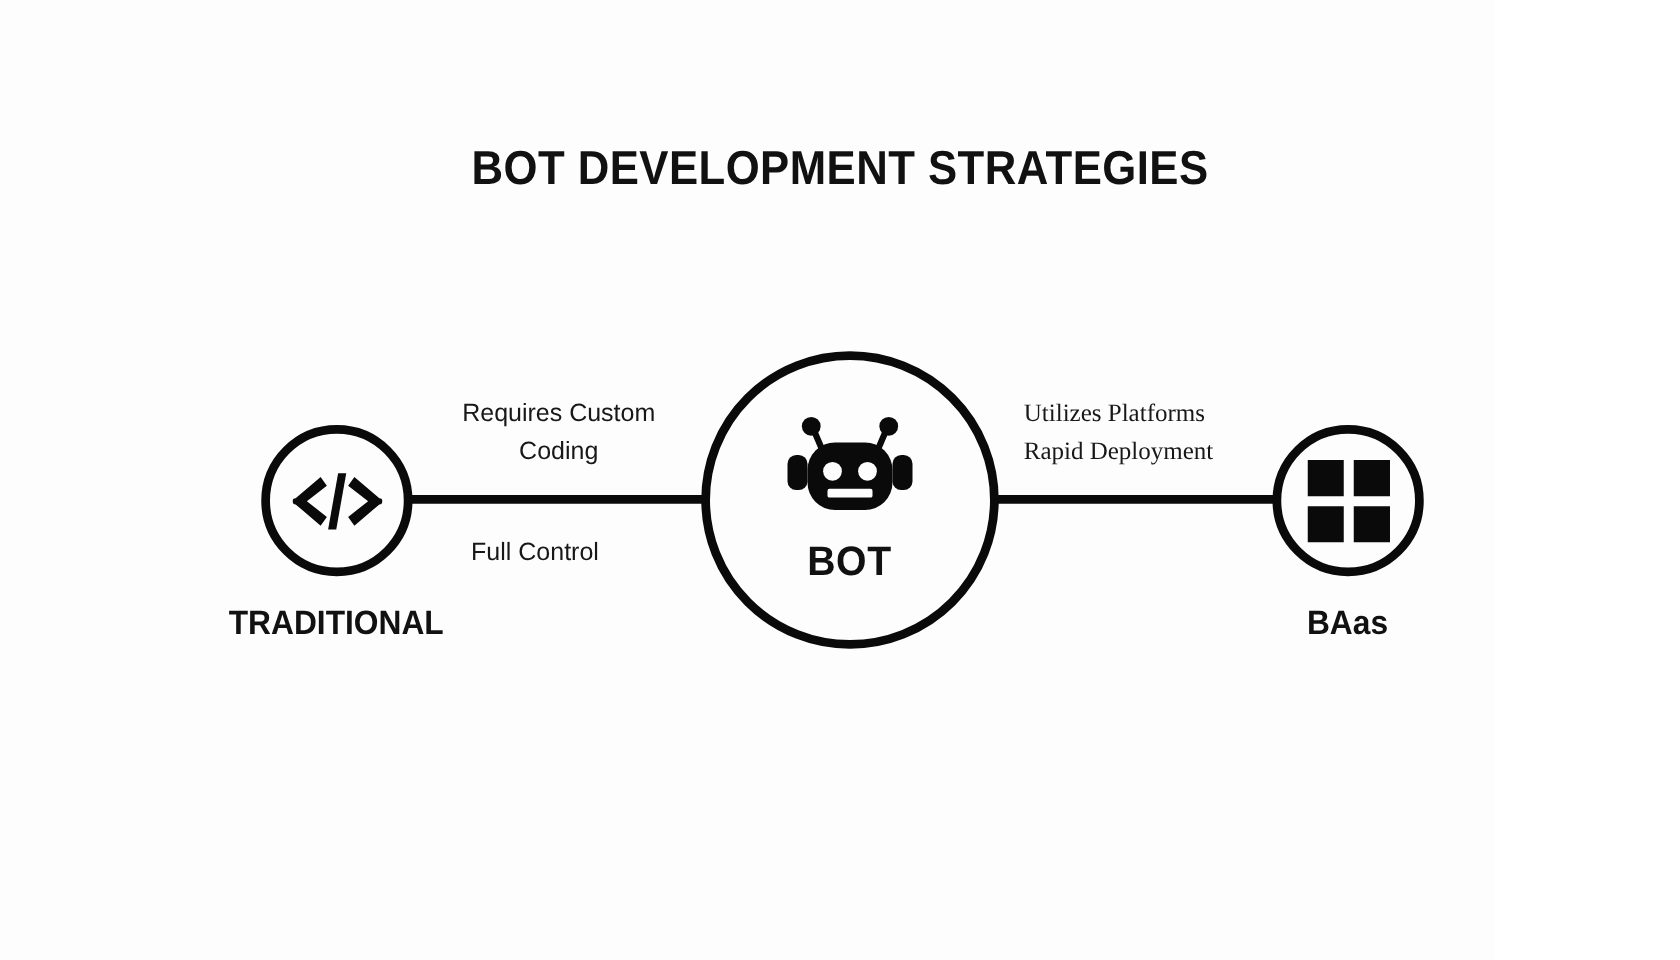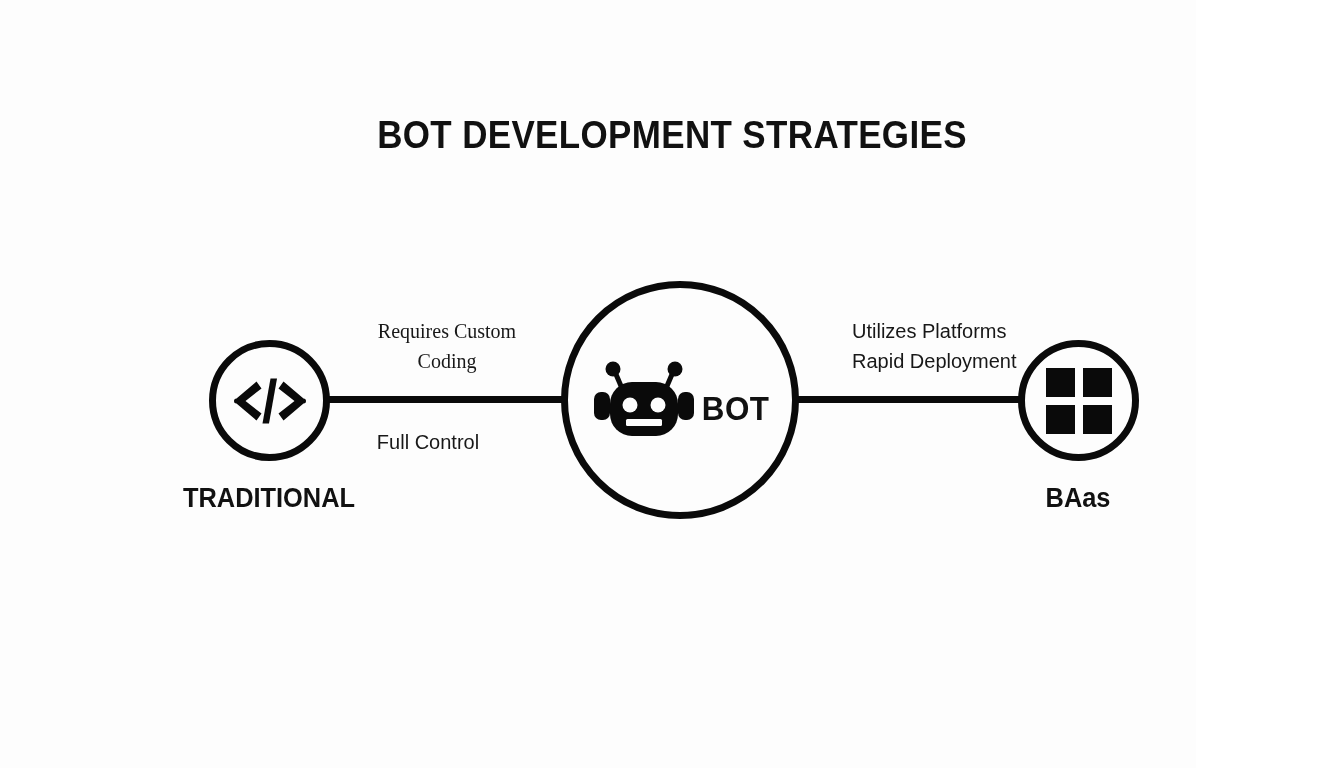--- a/index.html
+++ b/index.html
@@ -53,21 +53,21 @@
   .node {
     position: absolute;
   }
   .node-circle {
     position: absolute;
     border-radius: 50%;
     border: 7px solid #0a0a0a;
     background: #fdfdfd;
     box-sizing: border-box;
     display: flex;
-    flex-direction: row;
+    flex-direction: column;
     align-items: center;
     justify-content: center;
   }
 
   
   #node-traditional .node-circle {
     left: 209px; top: 340px;
     width: 121px; height: 121px;
   }
   
@@ -122,31 +122,31 @@
     font-family: "Liberation Sans", sans-serif;
     font-size: 20px;
     line-height: 30px;
     color: #181818;
     white-space: pre-line;
   }
   #edge-left-above {
     left: 341px; top: 316px;
     width: 212px;
     text-align: center;
-    font-family: Liberation Serif, serif;
   }
   #edge-left-below {
     left: 322px; top: 427px;
     width: 212px;
     text-align: center;
   }
   #edge-right-above {
-    left: 852px; top: 316px;
+    left: 819px; top: 316px;
     width: 250px;
     text-align: left;
+    font-family: Liberation Serif, serif;
   }
 </style>
 </head>
 <body>
 
 <div id="canvas">
 
   <div id="diagram-title">BOT DEVELOPMENT STRATEGIES</div>
 
   <div id="connector-left" class="connector-line"></div>

